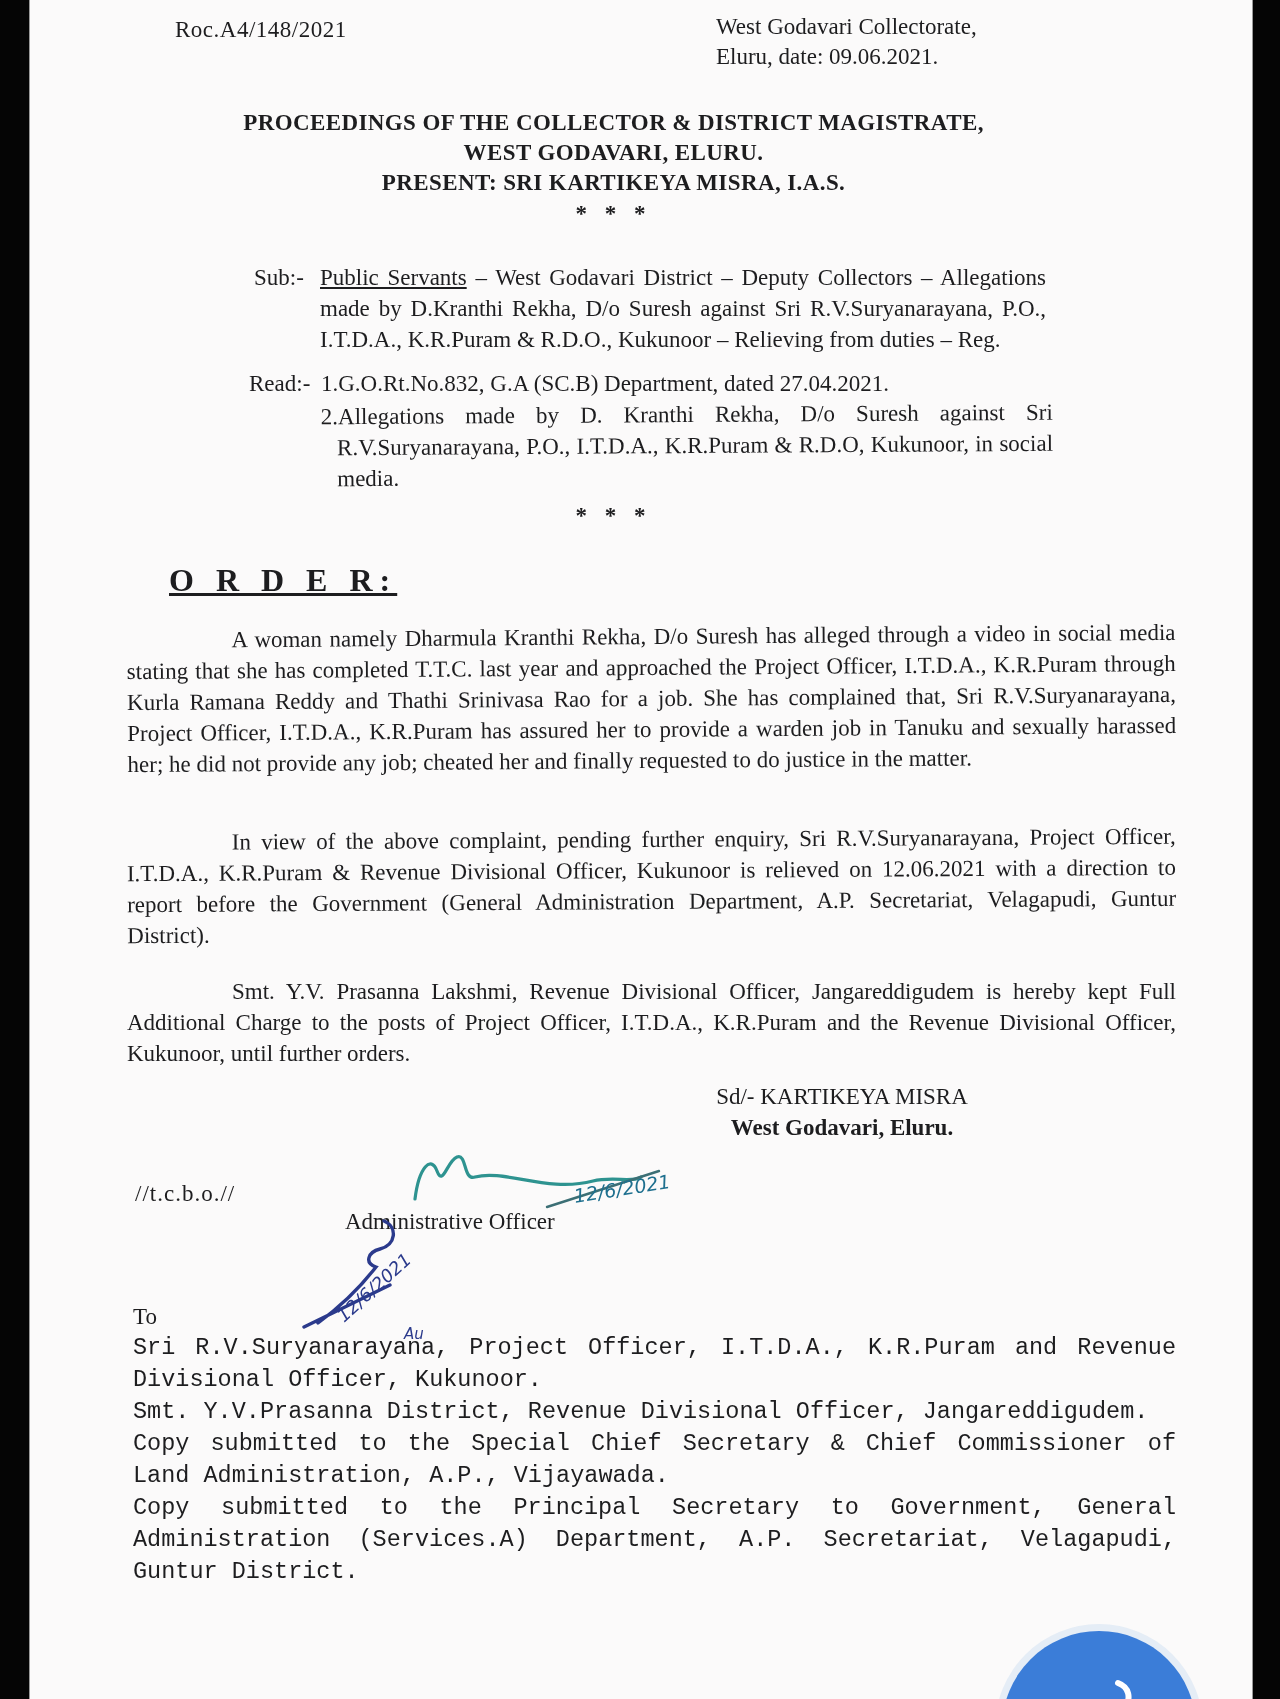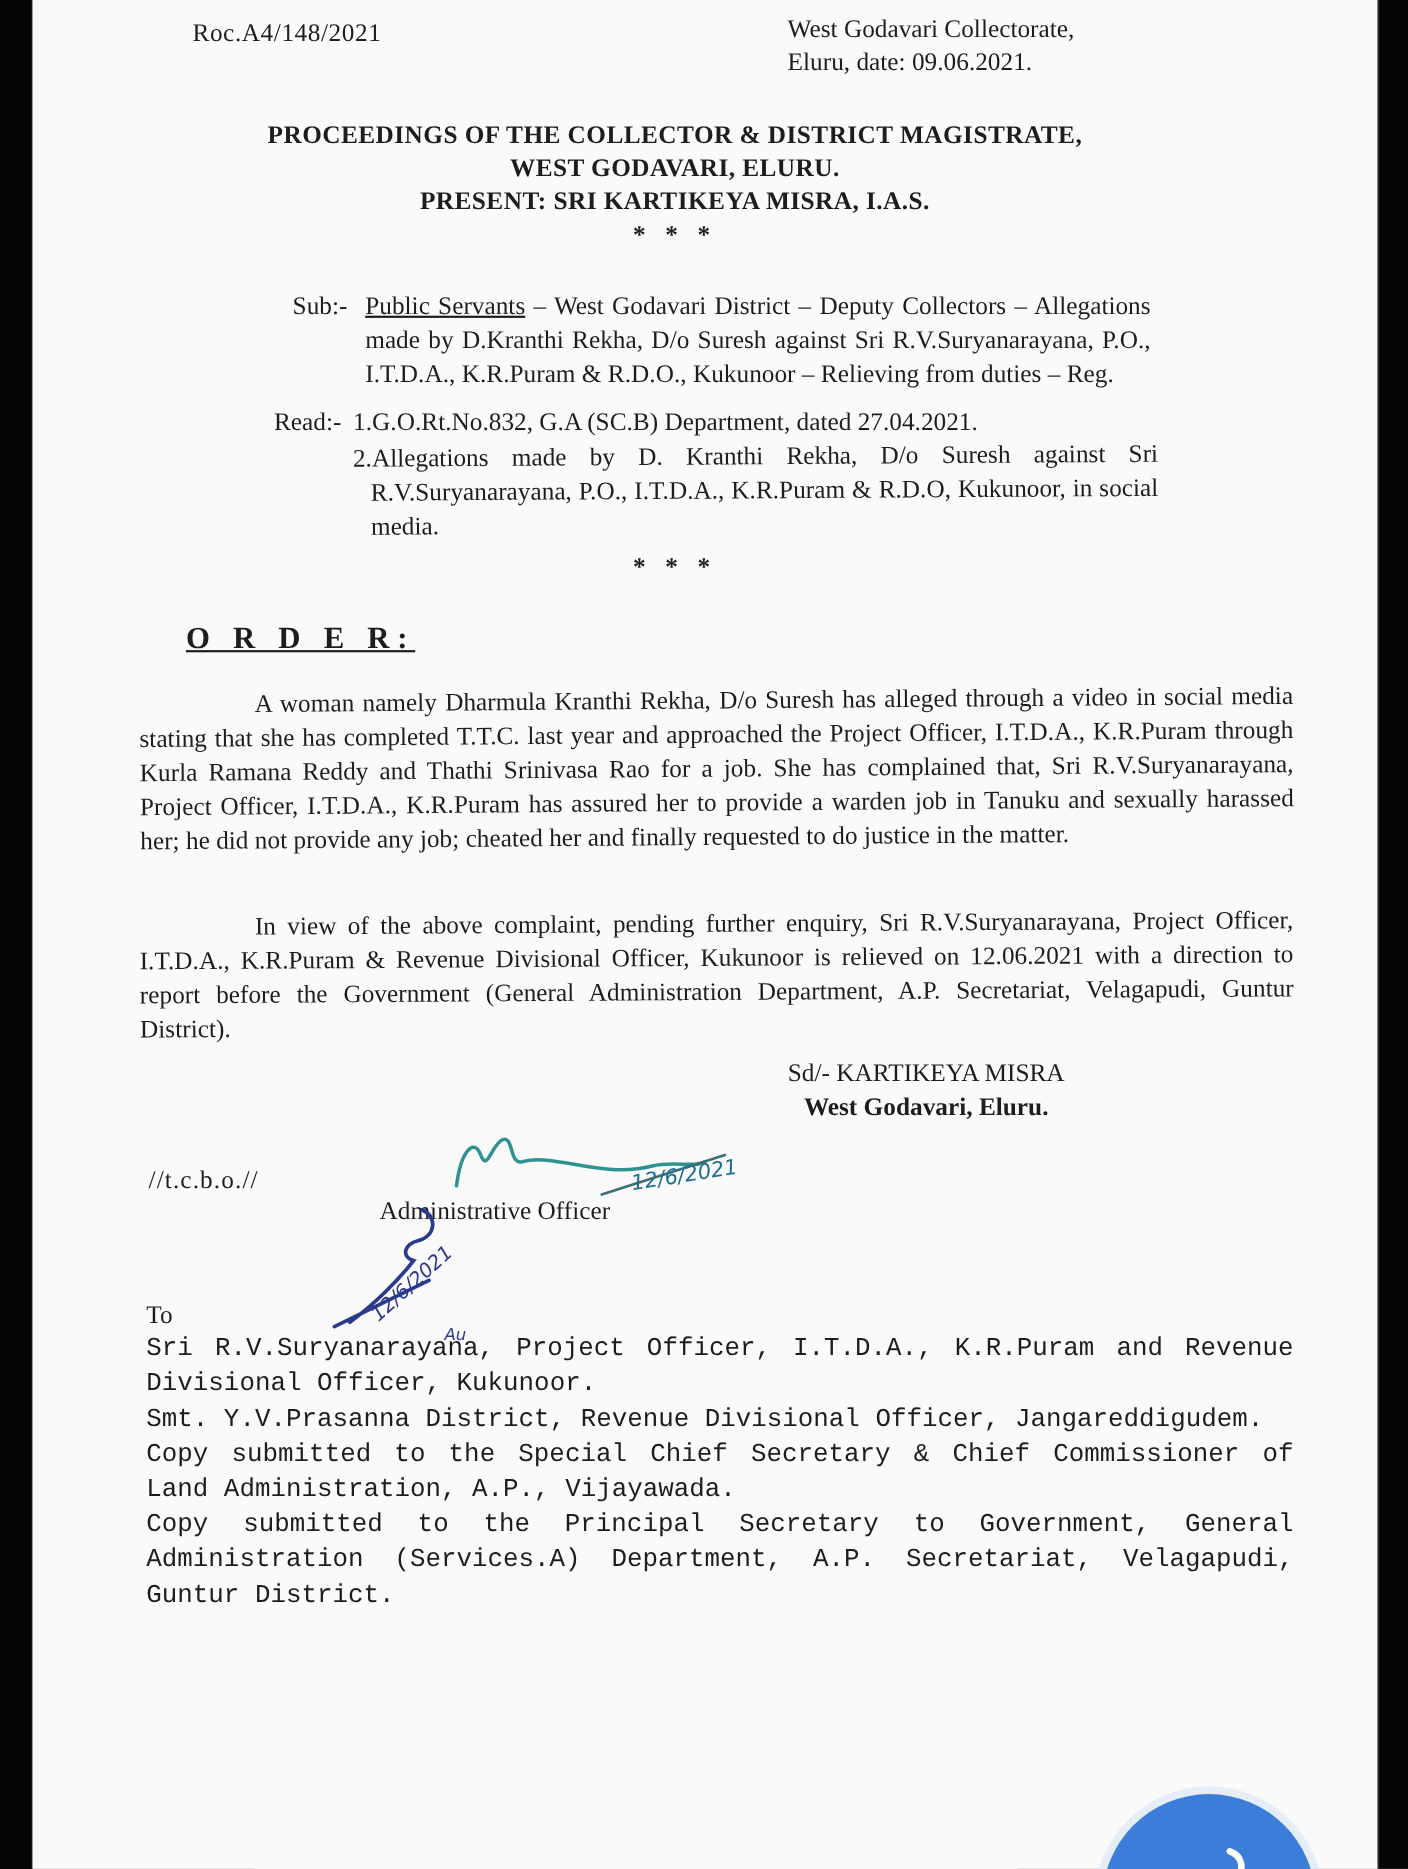--- a/index.html
+++ b/index.html
@@ -18,29 +18,29 @@
   
   .hdr{position:relative;height:66px;}
   .ref-no{margin-left:48px;letter-spacing:.5px;}
   .office{position:absolute;left:589px;top:-2px;line-height:30px;}
   
   .title-wrap{margin-top:28px;margin-right:76px;text-align:center;font-weight:700;letter-spacing:.4px;line-height:30px;}
   .stars{text-align:center;font-weight:700;letter-spacing:6px;margin-right:76px;}
   .stars2{margin-top:8px;}
   
   .sub-block{margin-top:33px;margin-left:127px;width:792px;display:flex;}
-  .sub-label{width:66px;flex:0 0 66px;margin-left:12px;}
+  .sub-label{width:66px;flex:0 0 66px;}
   .sub-text{flex:1;text-align:justify;}
   .u{text-decoration:underline;}
   .read-block{margin-top:13px;margin-left:122px;width:800px;display:flex;}
   .read-label{width:72px;flex:0 0 72px;}
   .read-items{flex:1;}
   .read-item2{padding-left:16px;text-indent:-16px;text-align:justify;width:716px;}
   
-  .order-heading{margin-top:34px;margin-left:42px;font-weight:700;letter-spacing:7px;font-size:28px;text-decoration:underline;}
+  .order-heading{margin-top:34px;margin-left:42px;font-weight:700;letter-spacing:7px;font-size:32px;text-decoration:underline;}
   .para{margin-top:25px;text-align:justify;text-indent:105px;}
   .para2{margin-top:48px;}
   .para3{margin-top:28px;}
   .tilt1{transform:rotate(-0.45deg);}
   .tilt2{transform:rotate(-0.35deg);}
   
   .signed{margin-top:12px;width:420px;margin-left:505px;text-align:center;line-height:31px;}
   .signed .b{font-weight:700;}
   
   .closing{position:relative;height:150px;}
@@ -93,20 +93,21 @@
         <div>1.G.O.Rt.No.832, G.A (SC.B) Department, dated 27.04.2021.</div>
         <div class="read-item2 tilt2">2.Allegations made by D. Kranthi Rekha, D/o Suresh against Sri R.V.Suryanarayana, P.O., I.T.D.A., K.R.Puram &amp; R.D.O, Kukunoor, in social media.</div>
       </div>
     </div>
     <div class="stars stars2">* * *</div>
 
     <div class="order-heading">O R D E R:</div>
 
     <div class="para tilt1">A woman namely Dharmula Kranthi Rekha, D/o Suresh has alleged through a video in social media stating that she has completed T.T.C. last year and approached the Project Officer, I.T.D.A., K.R.Puram through Kurla Ramana Reddy and Thathi Srinivasa Rao for a job. She has complained that, Sri R.V.Suryanarayana, Project Officer, I.T.D.A., K.R.Puram has assured her to provide a warden job in Tanuku and sexually harassed her; he did not provide any job; cheated her and finally requested to do justice in the matter.</div>
     <div class="para para2 tilt2">In view of the above complaint, pending further enquiry, Sri R.V.Suryanarayana, Project Officer, I.T.D.A., K.R.Puram &amp; Revenue Divisional Officer, Kukunoor is relieved on 12.06.2021 with a direction to report before the Government (General Administration Department, A.P. Secretariat, Velagapudi, Guntur District).</div>
+    <div class="para para3">Smt. Y.V. Prasanna Lakshmi, Revenue Divisional Officer, Jangareddigudem is hereby kept Full Additional Charge to the posts of Project Officer, I.T.D.A., K.R.Puram and the Revenue Divisional Officer, Kukunoor, until further orders.</div>
 
     <div class="signed">
       <div>Sd/- KARTIKEYA MISRA</div>
       <div class="b">West Godavari, Eluru.</div>
     </div>
 
     <div class="closing">
       <div class="tcbo">//t.c.b.o.//</div>
 
       <svg class="sig1" viewBox="0 0 300 90">

